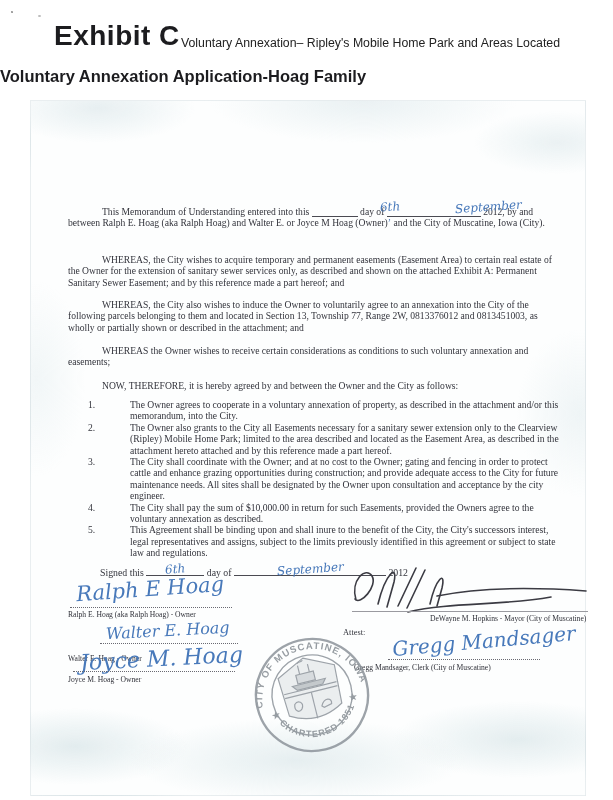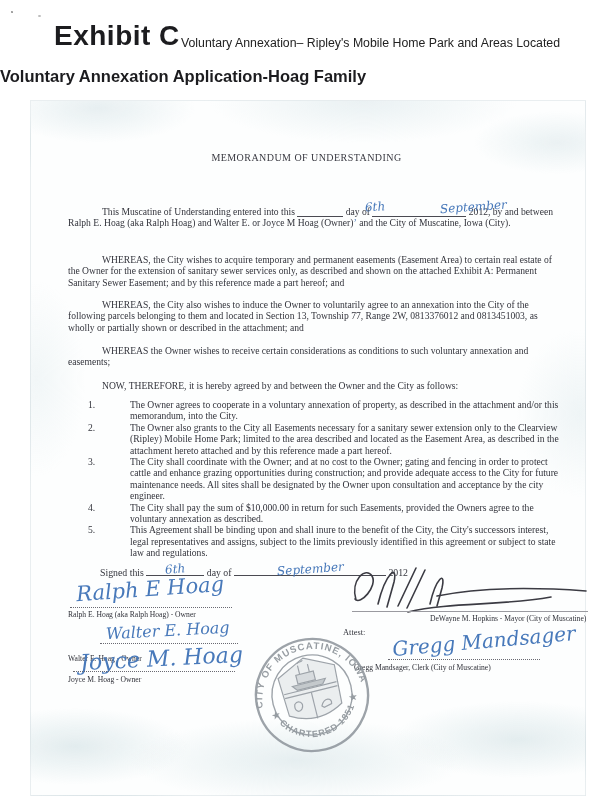--- a/index.html
+++ b/index.html
@@ -104,24 +104,23 @@
   <div class="artifact a2"></div>
 
   <div class="exhibit">Exhibit C</div>
   <div class="note">
     <div>Voluntary Annexation– Ripley's Mobile Home Park and Areas Located</div>
   </div>
   <div class="doc-title">Voluntary Annexation Application-Hoag Family</div>
 
   <div class="scan"></div>
 
-  <div class="mou-heading">MEMORANDUM OF UNDERSTANDING</div>
 
   <div class="para p1 indent">
-    <span>This Muscatine of Understanding entered into this</span>
+    <span>This Memorandum of Understanding entered into this</span>
     <span class="blank blank-day"><span class="hand">6th</span></span>
     <span>day of</span>
     <span class="blank blank-month"><span class="hand">September</span></span>
     <span>2012, by and between</span>
     <span class="uline">Ralph E. Hoag (aka Ralph Hoag) and Walter E. or Joyce M Hoag   (Owner)</span><span class="caret">ʼ</span>
     <span>and</span>
     <span class="uline">the City of Muscatine, Iowa (City).</span>
   </div>
 
   <div class="para p2 indent">WHEREAS, the City wishes to acquire temporary and permanent easements (Easement Area) to certain real estate of the Owner for the extension of sanitary sewer services only, as described and shown on the attached Exhibit A: Permanent Sanitary Sewer Easement; and by this reference made a part hereof; and</div>

